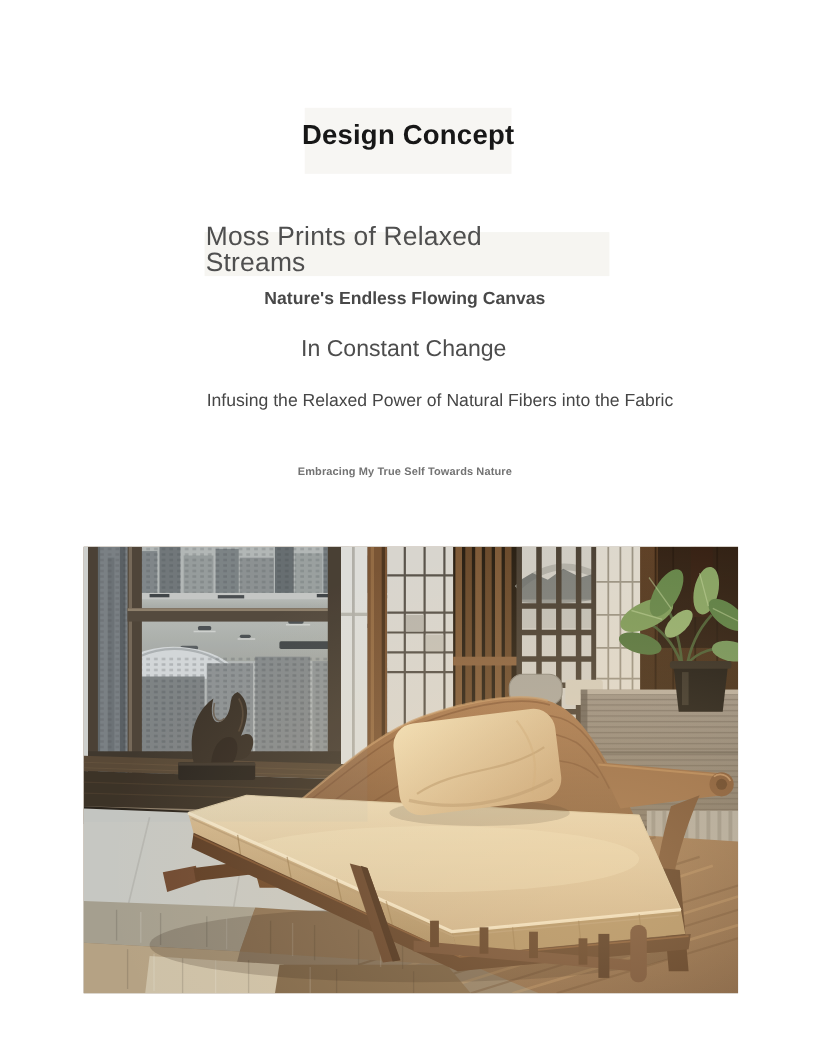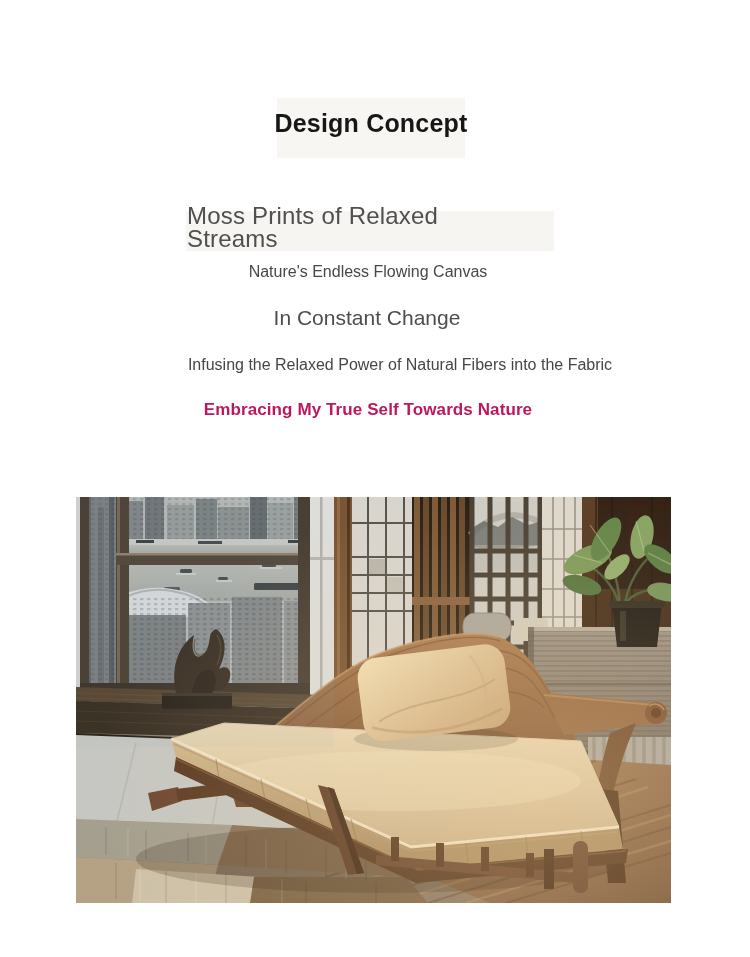--- a/index.html
+++ b/index.html
@@ -13,33 +13,33 @@
   .title{
     left:371px;top:109px;transform:translateX(-50%);
     font-size:25px;font-weight:700;color:#171717;white-space:nowrap;letter-spacing:.2px;
   }
   .headline{
     left:187px;top:204px;width:310px;
     font-size:24px;font-weight:500;color:#4f4f4f;line-height:23px;letter-spacing:.2px;
   }
   .subheadline{
     left:368px;top:263px;transform:translateX(-50%);
-    font-size:16px;font-weight:400;color:#484848;white-space:nowrap;
+    font-size:16px;font-weight:700;color:#484848;white-space:nowrap;
   }
   .tagline{
     left:367px;top:306px;transform:translateX(-50%);
     font-size:21px;font-weight:500;color:#4d4d4d;white-space:nowrap;
   }
   .description{
     left:400px;top:356px;transform:translateX(-50%);
     font-size:16px;font-weight:500;color:#464646;white-space:nowrap;
   }
   .motto{
-    left:368px;top:400px;transform:translateX(-50%);
-    font-size:17px;font-weight:700;color:#be185d;white-space:nowrap;letter-spacing:.1px;
+    left:368px;top:424px;transform:translateX(-50%);
+    font-size:10px;font-weight:700;color:#737373;white-space:nowrap;letter-spacing:.1px;
   }
   .hero{
     position:absolute;left:76px;top:497px;width:595px;height:406px;margin:0;
     background:#8b7a64;overflow:hidden;
   }
   .hero svg{display:block;}
 </style>
 </head>
 <body>
 

